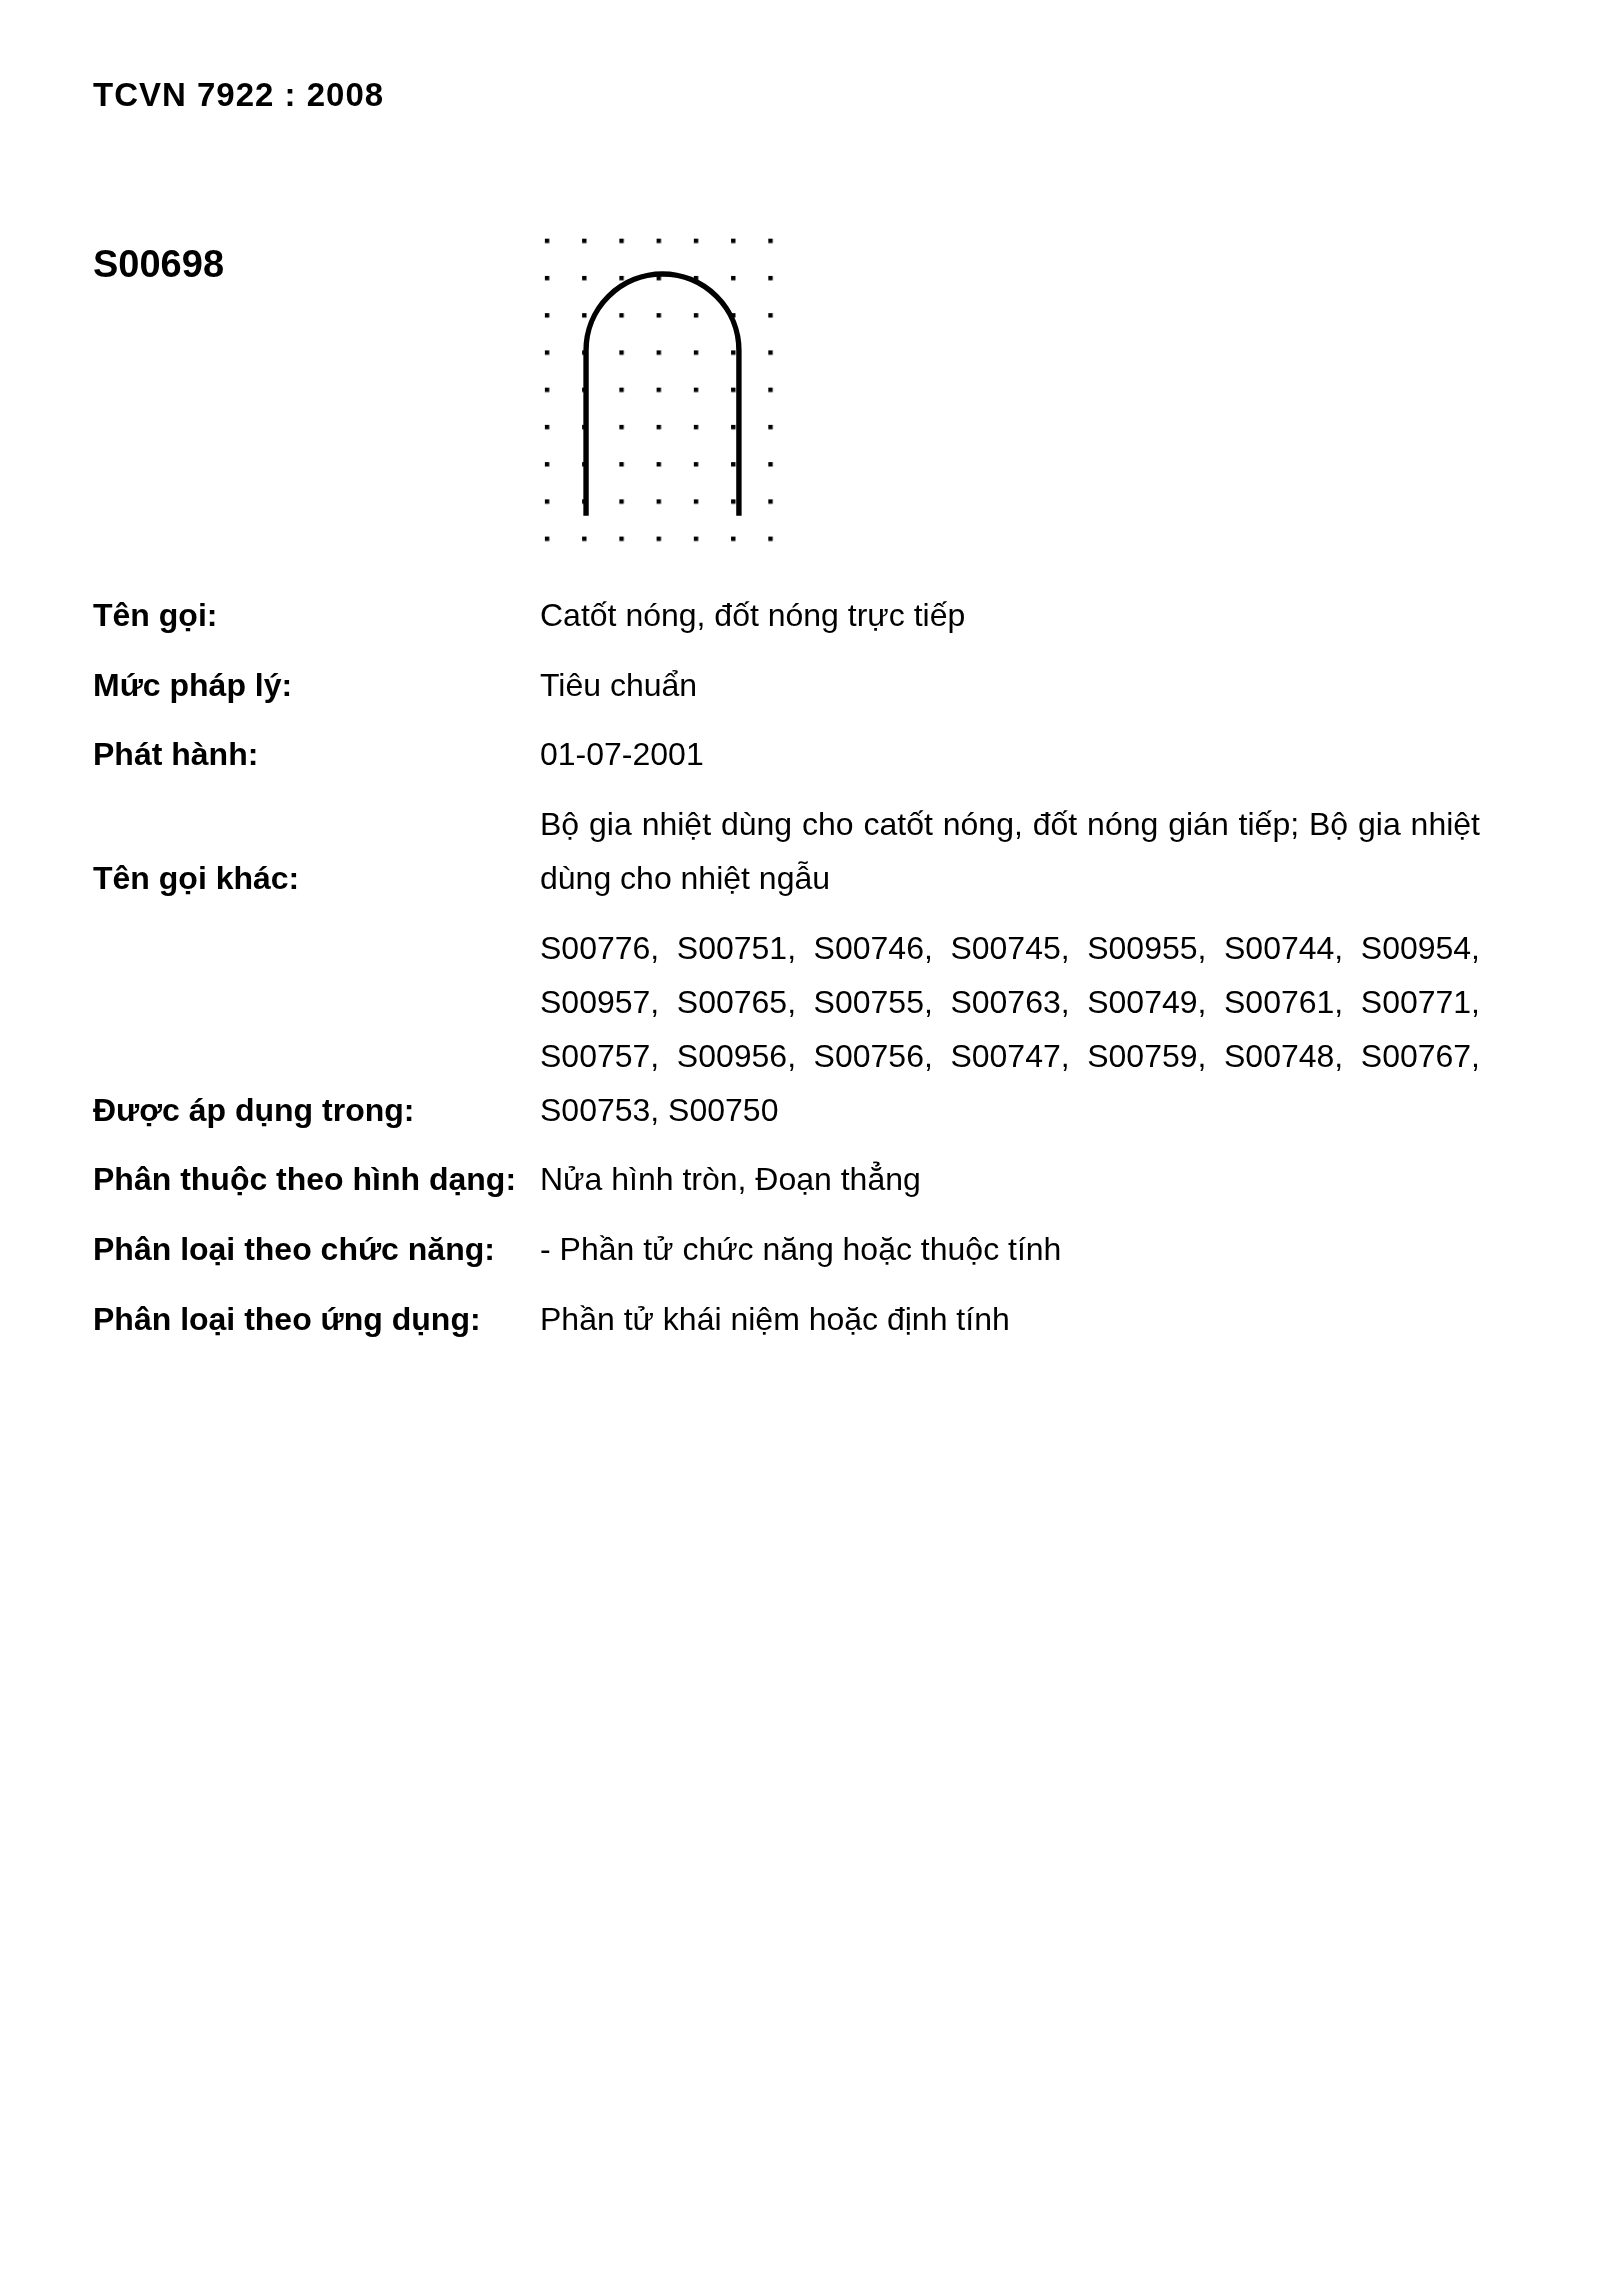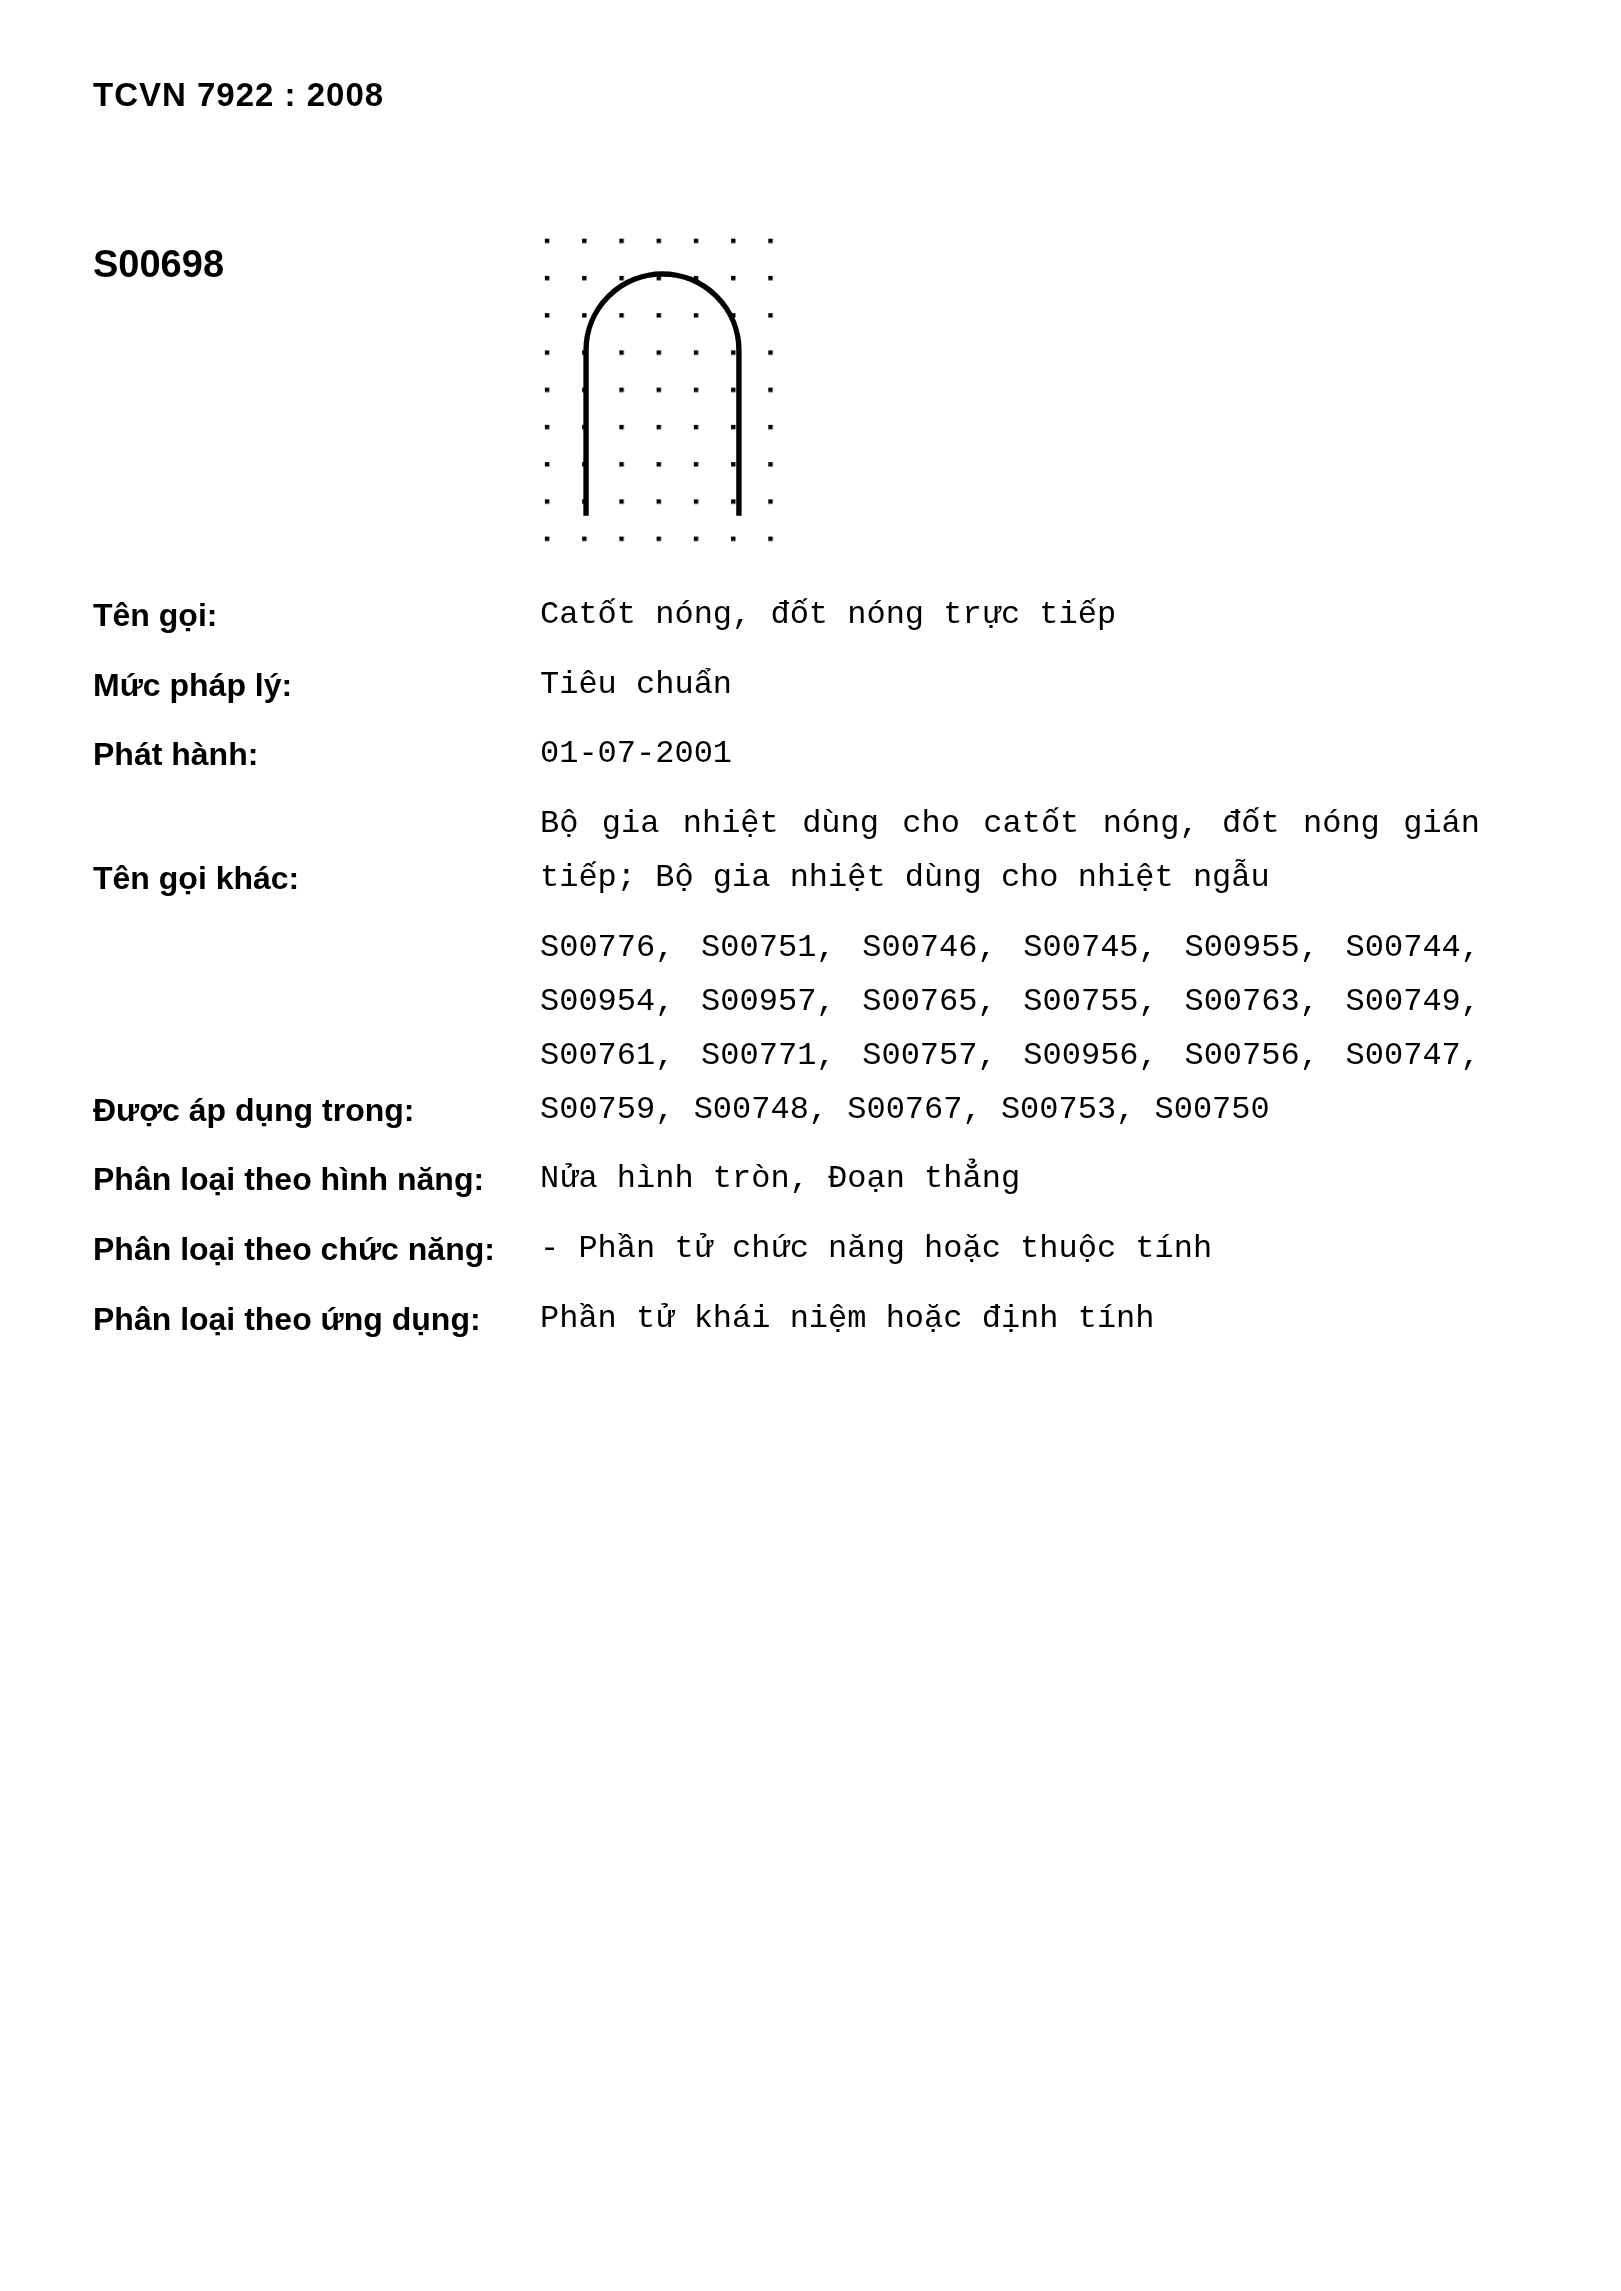--- a/index.html
+++ b/index.html
@@ -55,21 +55,20 @@
     font-size: 32px;
     font-weight: bold;
     line-height: 54px;
   }
   .field-value {
     width: 936px;
     flex: 1 1 auto;
     font-size: 32px;
     line-height: 54px;
     text-align: justify;
-    font-family: Liberation Mono, monospace;
   }
   .page-number {
     position: absolute;
     left: 93px;
     top: 2168px;
     font-size: 33px;
     text-align: right;
   }
 </style>
 </head>
@@ -114,21 +113,21 @@
       <div class="field-label">Tên gọi khác:</div>
       <div class="field-value">Bộ gia nhiệt dùng cho catốt nóng, đốt nóng gián tiếp; Bộ gia nhiệt dùng cho nhiệt ngẫu</div>
     </div>
 
     <div class="field-row">
       <div class="field-label">Được áp dụng trong:</div>
       <div class="field-value">S00776, S00751, S00746, S00745, S00955, S00744, S00954, S00957, S00765, S00755, S00763, S00749, S00761, S00771, S00757, S00956, S00756, S00747, S00759, S00748, S00767, S00753, S00750</div>
     </div>
 
     <div class="field-row">
-      <div class="field-label">Phân loại theo hình năng:</div>
+      <div class="field-label">Phân thuộc theo hình dạng:</div>
       <div class="field-value">Nửa hình tròn, Đoạn thẳng</div>
     </div>
 
     <div class="field-row">
       <div class="field-label">Phân loại theo chức năng:</div>
       <div class="field-value">- Phần tử chức năng hoặc thuộc tính</div>
     </div>
 
     <div class="field-row">
       <div class="field-label">Phân loại theo ứng dụng:</div>

